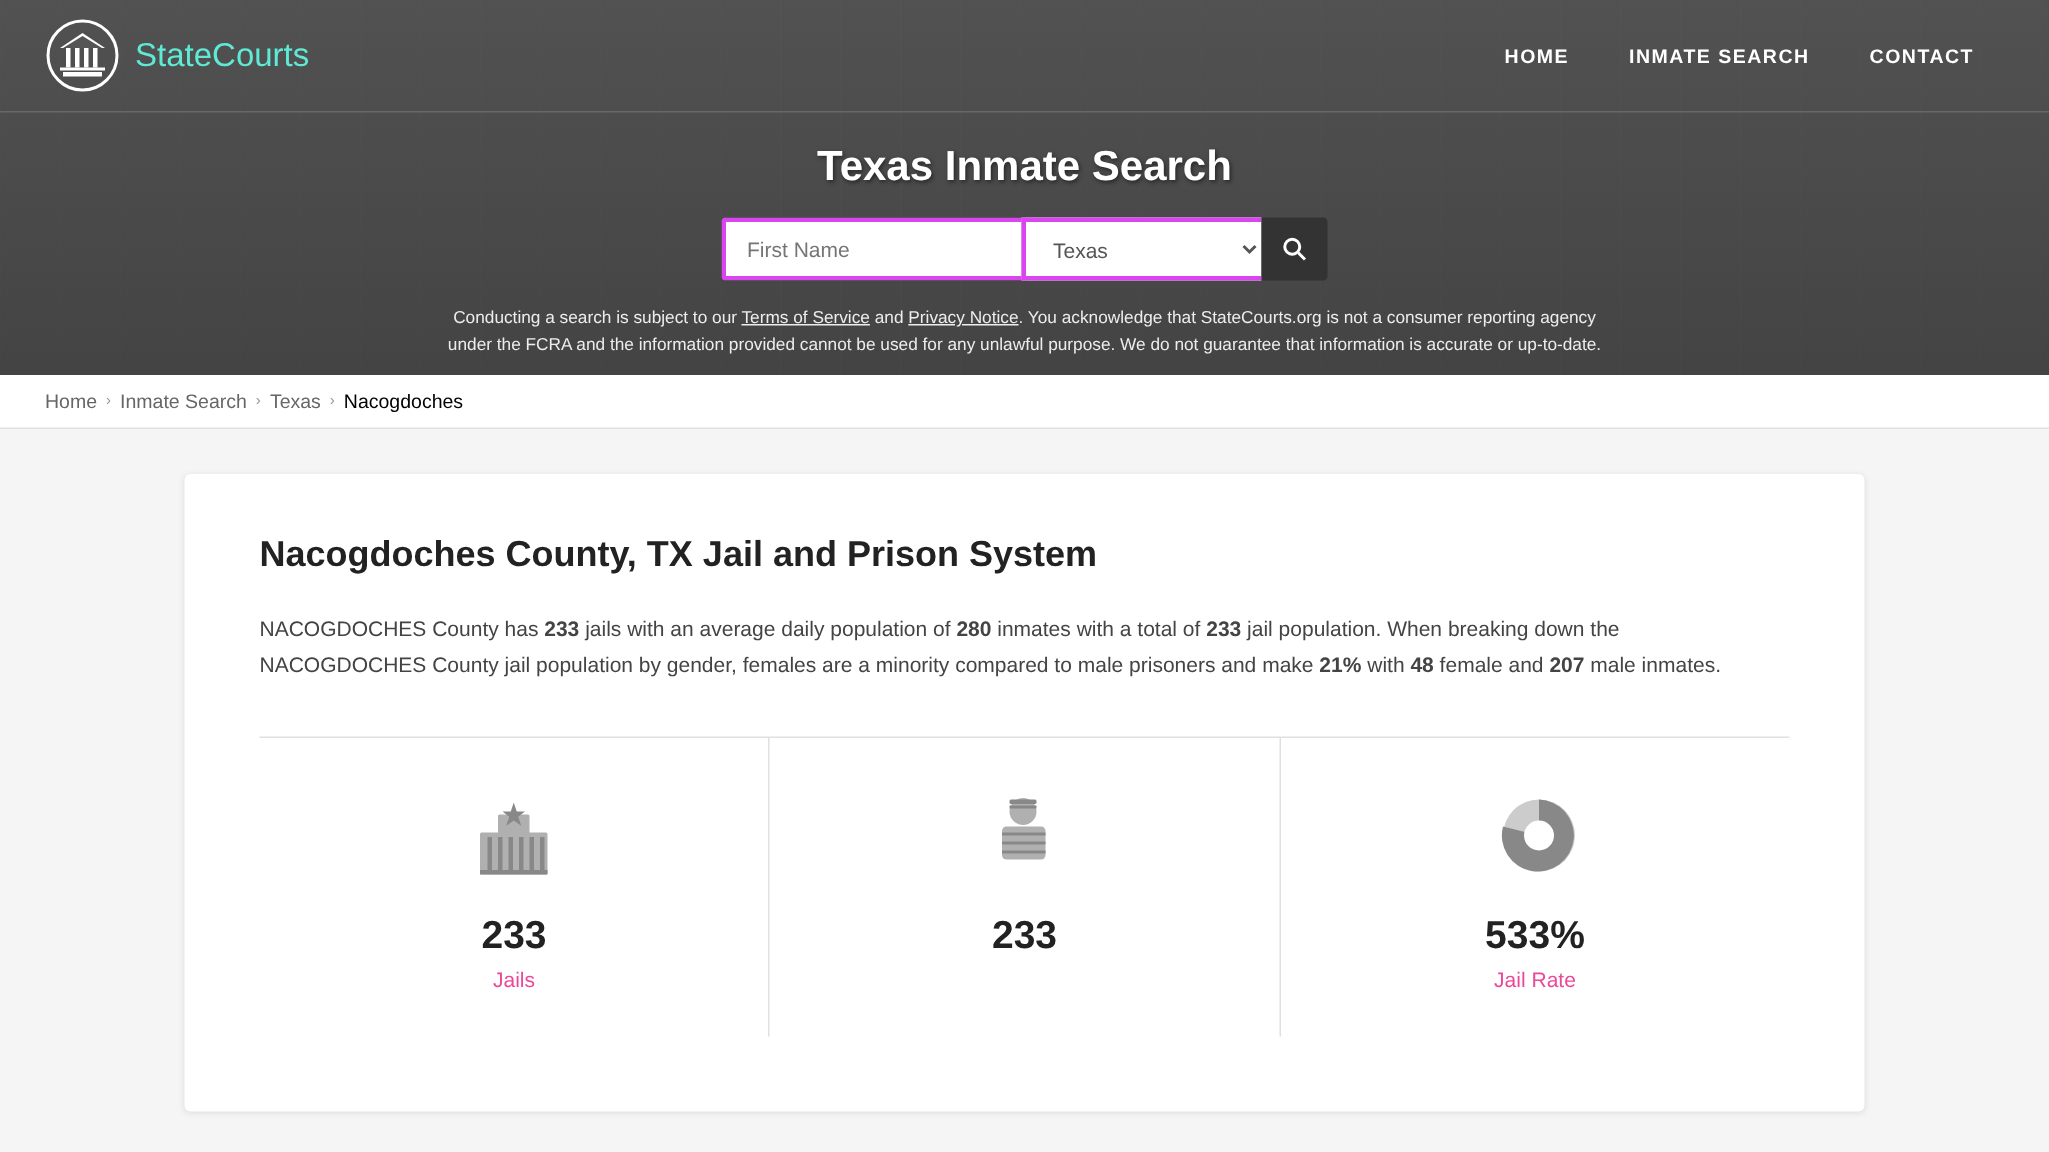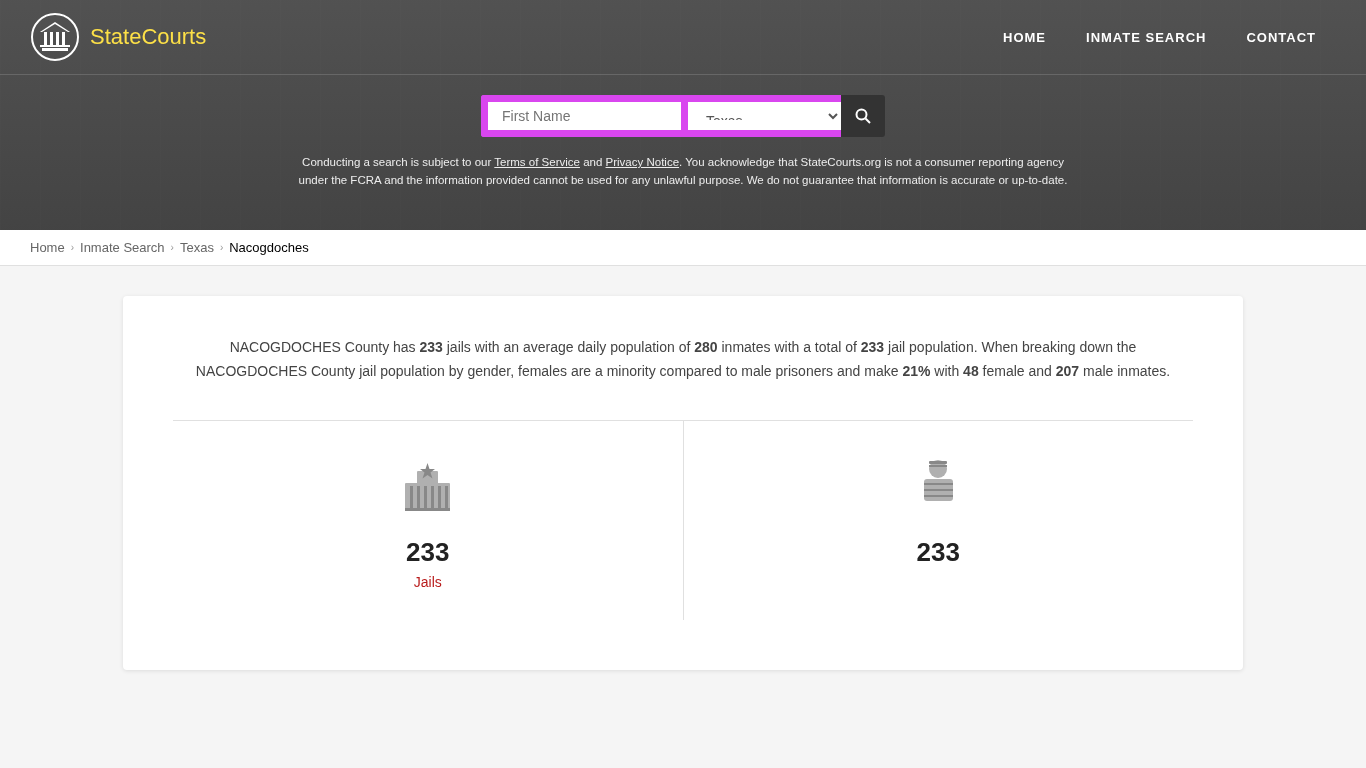--- a/index.html
+++ b/index.html
@@ -39,21 +39,21 @@
       text-decoration: none;
       color: white;
     }
     .logo-icon {
       width: 50px;
       height: 50px;
     }
     .logo-text {
       font-size: 22px;
       font-weight: bold;
-      color: #fde047;
+      color: #5eead4;
     }
     .logo-text span { font-weight: 300; }
     .nav-links {
       display: flex;
       gap: 0;
       align-items: center;
     }
     .nav-link {
       color: white;
       text-decoration: none;
@@ -77,21 +77,21 @@
     }
     .search-bar {
       display: flex;
       justify-content: center;
       gap: 0;
       margin-bottom: 16px;
     }
     .search-bar input, .search-bar select {
       padding: 10px 14px;
       font-size: 14px;
-      border: 7px solid #d946ef;
+      border: 3px solid #d946ef;
       outline: none;
       height: 42px;
     }
     .search-bar input:first-child {
       border-radius: 3px 0 0 3px;
       border-right: none;
       width: 200px;
     }
     .search-bar input:nth-child(2) {
       border-right: none;
@@ -170,21 +170,20 @@
       font-size: 24px;
       font-weight: bold;
       color: #222;
       margin-bottom: 24px;
     }
     .card-description {
       font-size: 14px;
       line-height: 1.7;
       color: #444;
       margin-bottom: 36px;
-      text-align: center;
     }
     .card-description strong { font-weight: bold; }
 
     
     .stats-row {
       display: flex;
       border-top: 1px solid #e0e0e0;
     }
     .stat-item {
       flex: 1;
@@ -203,21 +202,21 @@
       color: #888;
     }
     .stat-number {
       font-size: 26px;
       font-weight: bold;
       color: #222;
       margin-bottom: 6px;
     }
     .stat-label {
       font-size: 14px;
-      color: #b91c1c;
+      color: #ec4899;
     }
   </style>
 </head>
 <body>
 
 <header class="header">
   <div class="header-bg"></div>
   <div class="header-content">
 
     <nav class="nav">
@@ -241,20 +240,21 @@
         </span>
       </a>
       <div class="nav-links">
         <a class="nav-link" href="#">HOME</a>
         <a class="nav-link" href="#">INMATE SEARCH</a>
         <a class="nav-link" href="#">CONTACT</a>
       </div>
     </nav>
 
     <div class="hero">
+      <h1 class="hero-title">Texas Inmate Search</h1>
       <div class="search-bar">
         <input type="text" placeholder="First Name" style="">
         <select>
           <option>Select State</option>
           <option>Alabama</option>
           <option>Alaska</option>
           <option selected="">Texas</option>
         </select>
         <button class="search-btn">
           <svg width="16" height="16" viewBox="0 0 16 16" fill="white">
@@ -275,20 +275,21 @@
   <span class="breadcrumb-sep">›</span>
   <a href="#">Inmate Search</a>
   <span class="breadcrumb-sep">›</span>
   <a href="#">Texas</a>
   <span class="breadcrumb-sep">›</span>
   <span class="breadcrumb-current">Nacogdoches</span>
 </nav>
 
 <main class="main">
   <div class="card">
+    <h2 class="card-title">Nacogdoches County, TX Jail and Prison System</h2>
     <div class="card-description">
       NACOGDOCHES County has <strong>233</strong> jails with an average daily population of <strong>280</strong> inmates with a total of <strong>233</strong> jail population. When breaking down the NACOGDOCHES County jail population by gender, females are a minority compared to male prisoners and make <strong>21%</strong> with <strong>48</strong> female and <strong>207</strong> male inmates.
     </div>
 
     <div class="stats-row">
 
       <div class="stat-item">
         <div class="stat-icon">
           <svg width="65" height="65" viewBox="0 0 65 65" fill="none">
 
@@ -323,16 +324,30 @@
             <rect x="18" y="26" width="29" height="22" rx="3" fill="#b0b0b0"></rect>
 
             <rect x="18" y="30" width="29" height="2" fill="#888"></rect>
             <rect x="18" y="36" width="29" height="2" fill="#888"></rect>
             <rect x="18" y="42" width="29" height="2" fill="#888"></rect>
           </svg>
         </div>
         <div class="stat-number">233</div>
       </div>
 
+      <div class="stat-item">
+        <div class="stat-icon">
+          <svg width="65" height="65" viewBox="0 0 65 65" fill="none">
+
+            <circle cx="35" cy="32" r="24" fill="#ccc"></circle>
+
+            <path d="M35 32 L35 8 A24 24 0 1 1 11 26 Z" fill="#888"></path>
+
+            <circle cx="35" cy="32" r="10" fill="white"></circle>
+          </svg>
+        </div>
+        <div class="stat-number">533%</div>
+        <div class="stat-label">Jail Rate</div>
+      </div>
 
     </div>
   </div>
 </main>
 
 </body></html>

